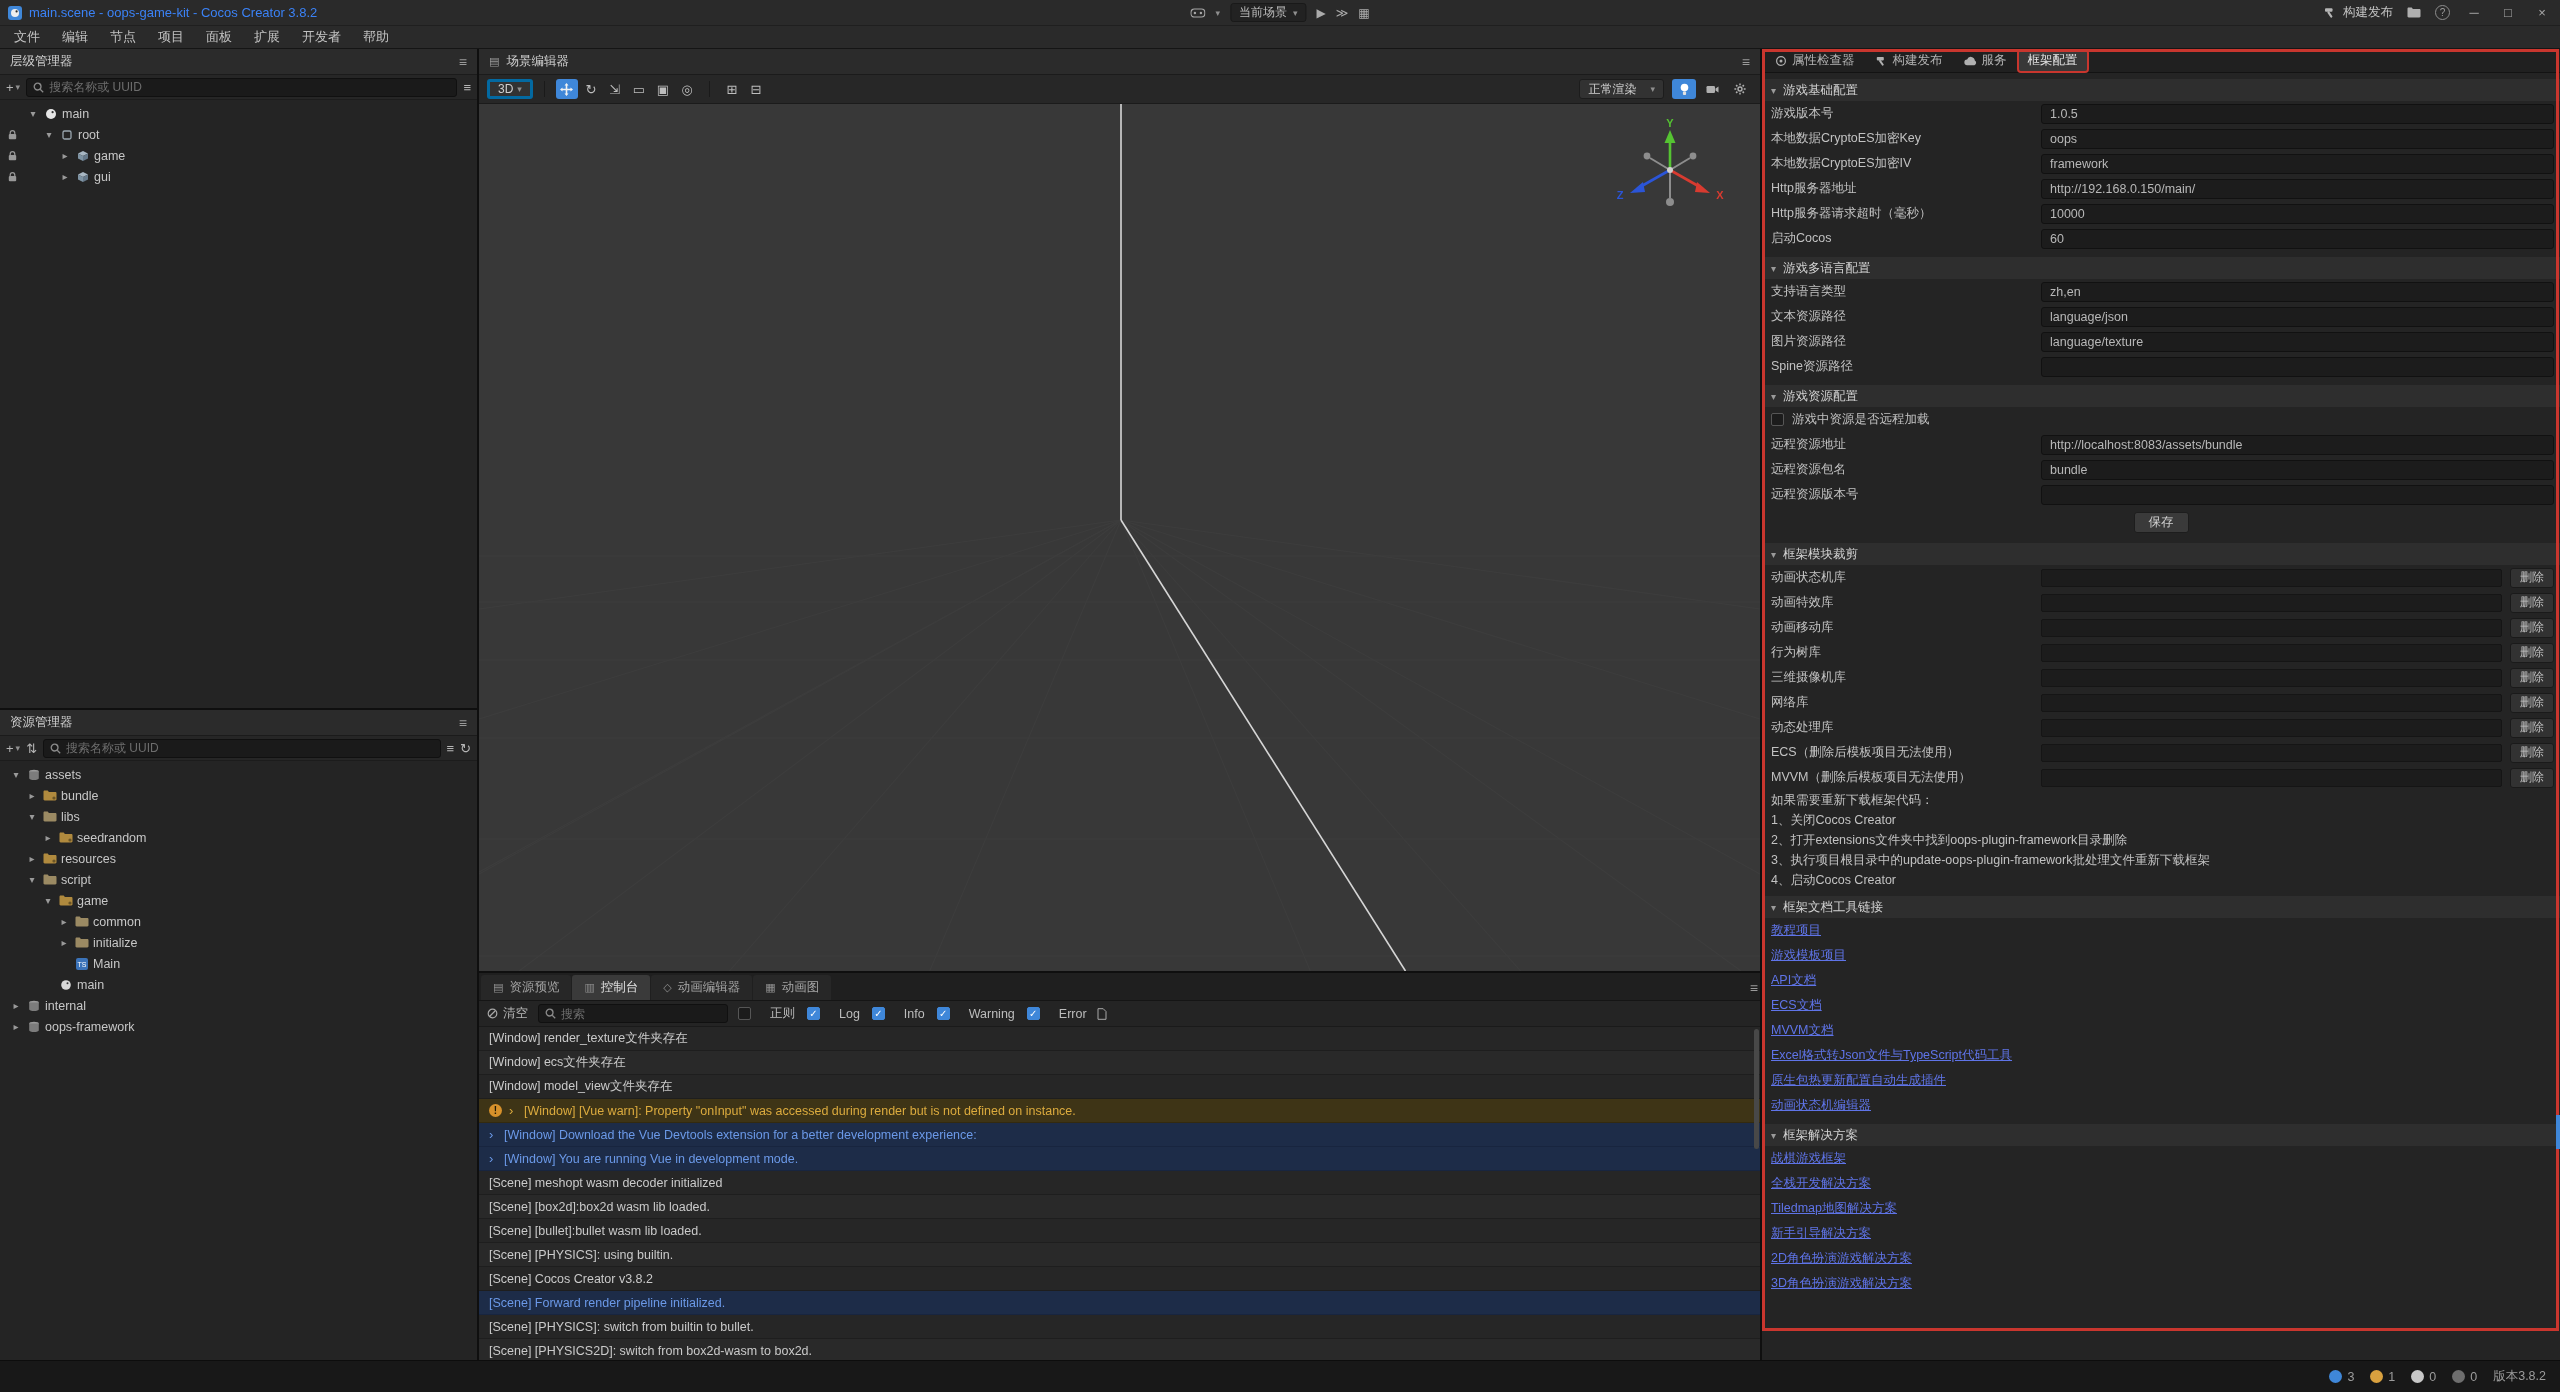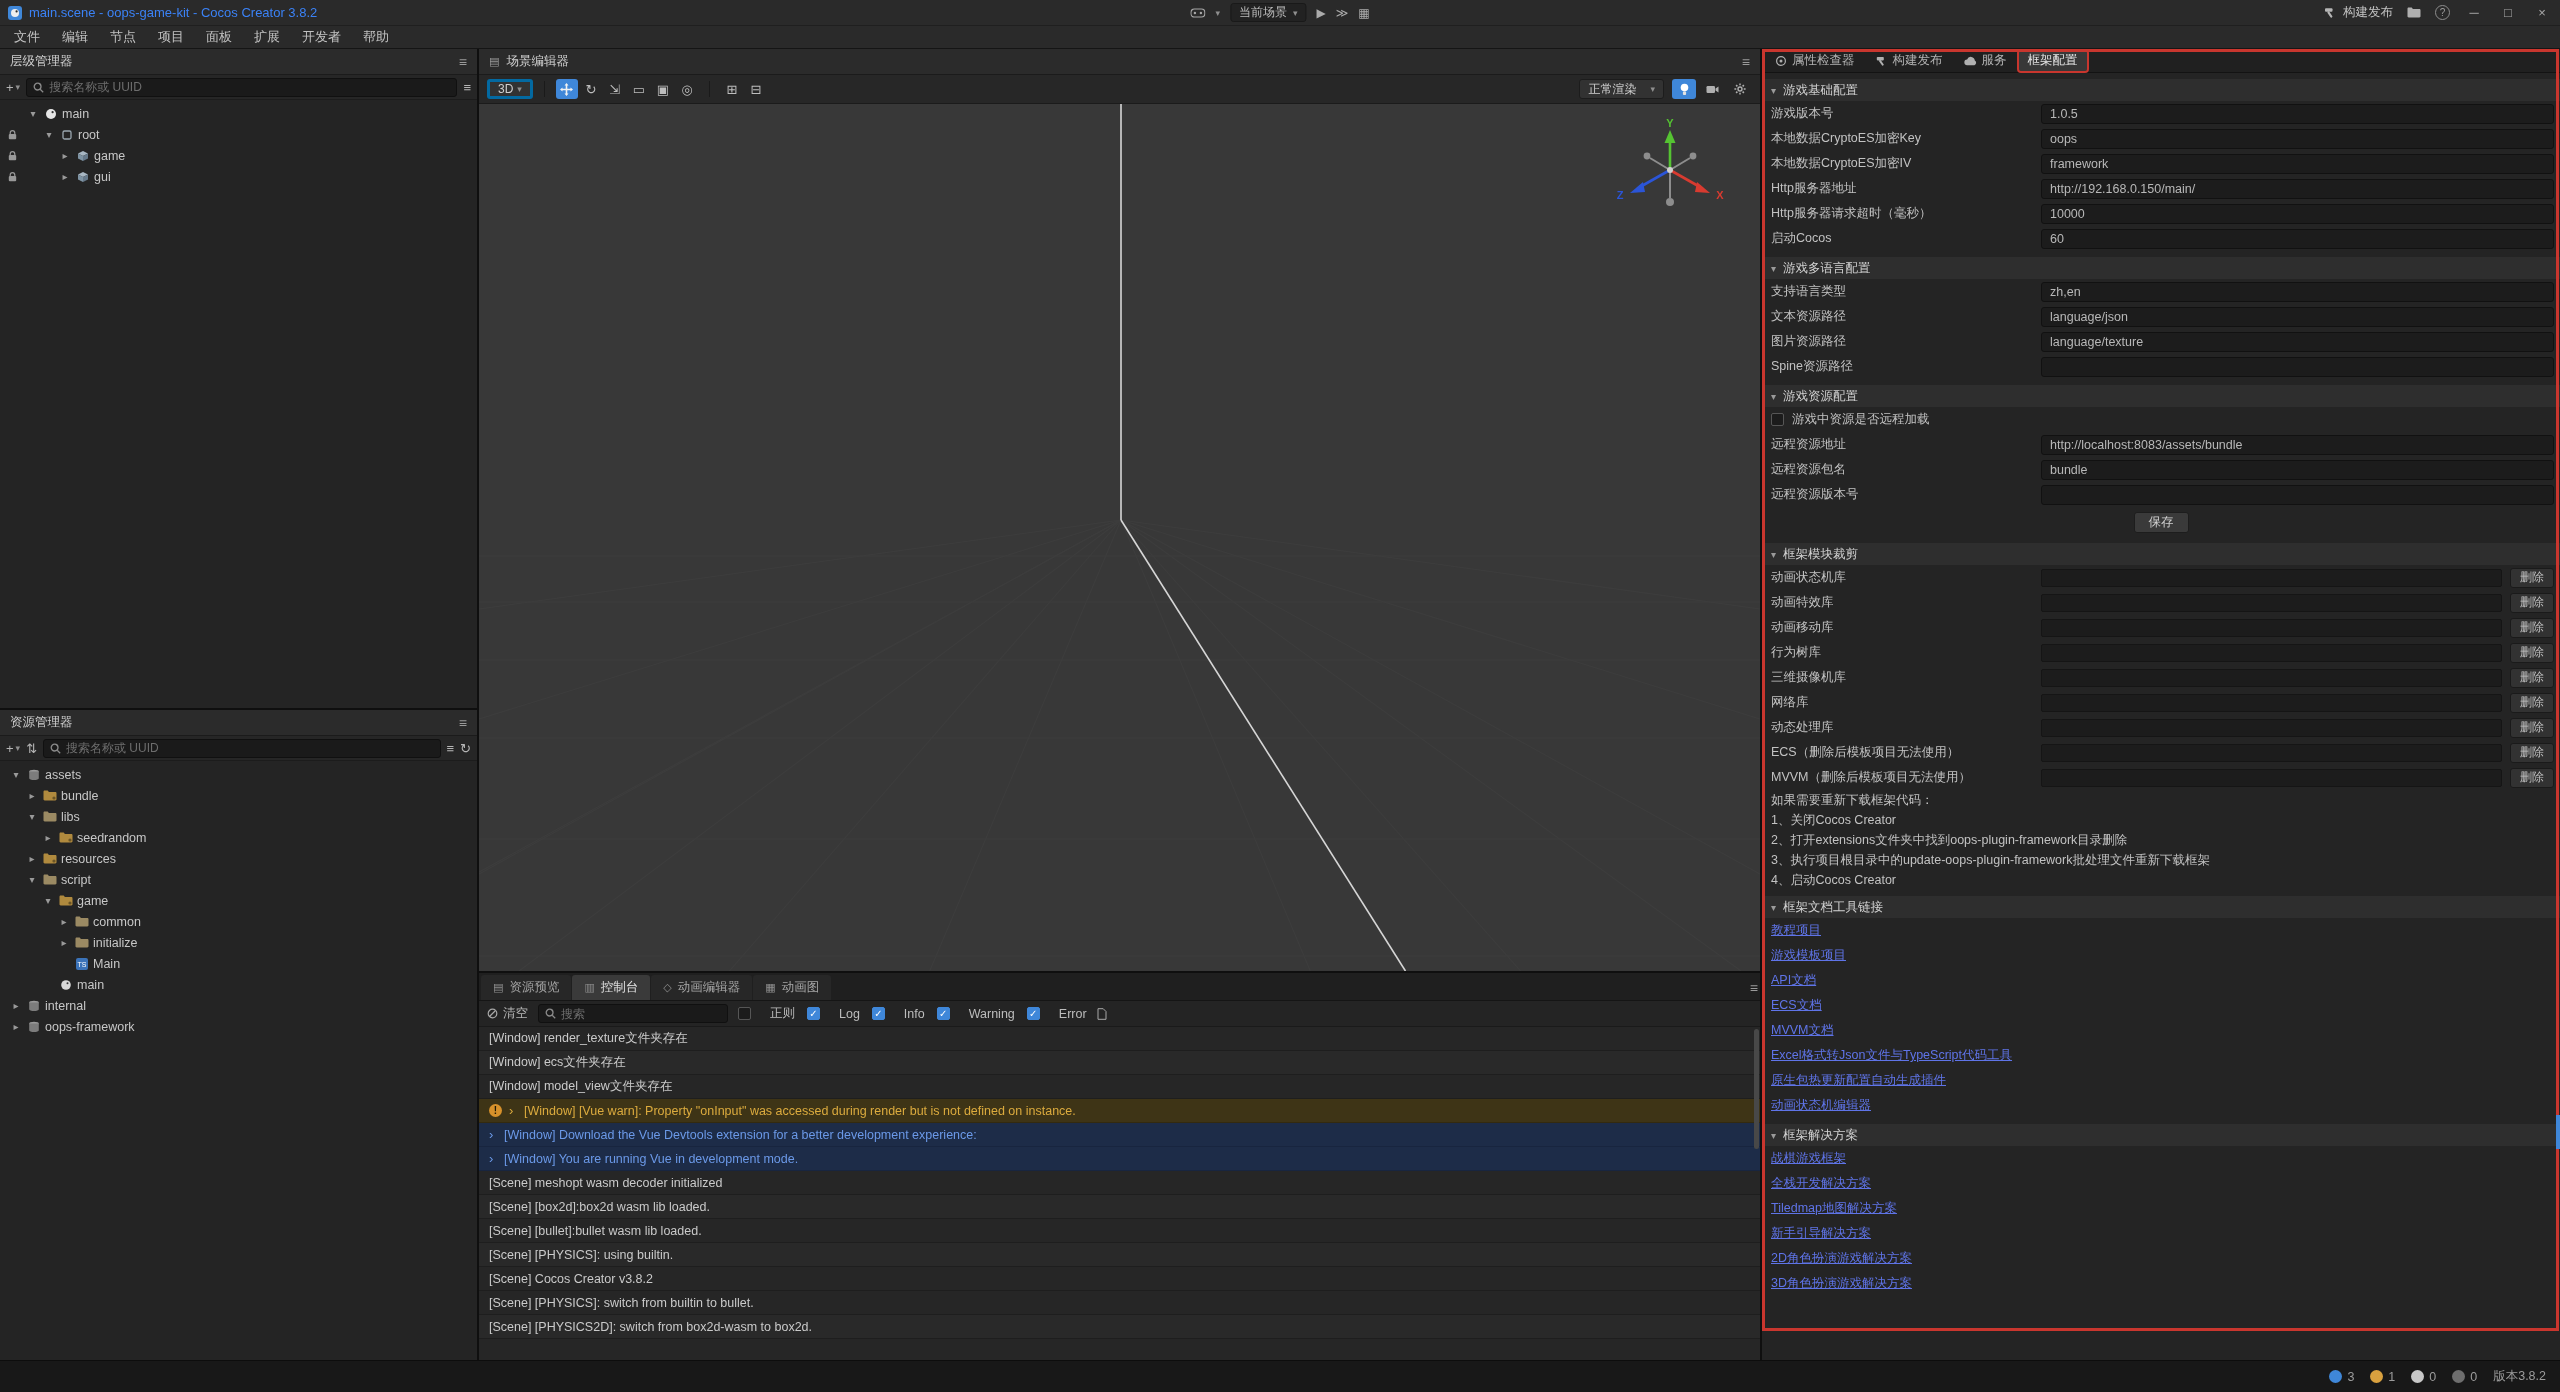--- a/index.html
+++ b/index.html
@@ -679,20 +679,23 @@
             </div>
             <div class="log-row log-log">
               <span>[Scene] [bullet]:bullet wasm lib loaded.</span>
             </div>
             <div class="log-row log-log alt">
               <span>[Scene] [PHYSICS]: using builtin.</span>
             </div>
             <div class="log-row log-log">
               <span>[Scene] Cocos Creator v3.8.2</span>
             </div>
+            <div class="log-row log-info">
+              <span>[Scene] Forward render pipeline initialized.</span>
+            </div>
             <div class="log-row log-log">
               <span>[Scene] [PHYSICS]: switch from builtin to bullet.</span>
             </div>
             <div class="log-row log-log alt">
               <span>[Scene] [PHYSICS2D]: switch from box2d-wasm to box2d.</span>
             </div>
           </div>
       </section>
     </div>
 

